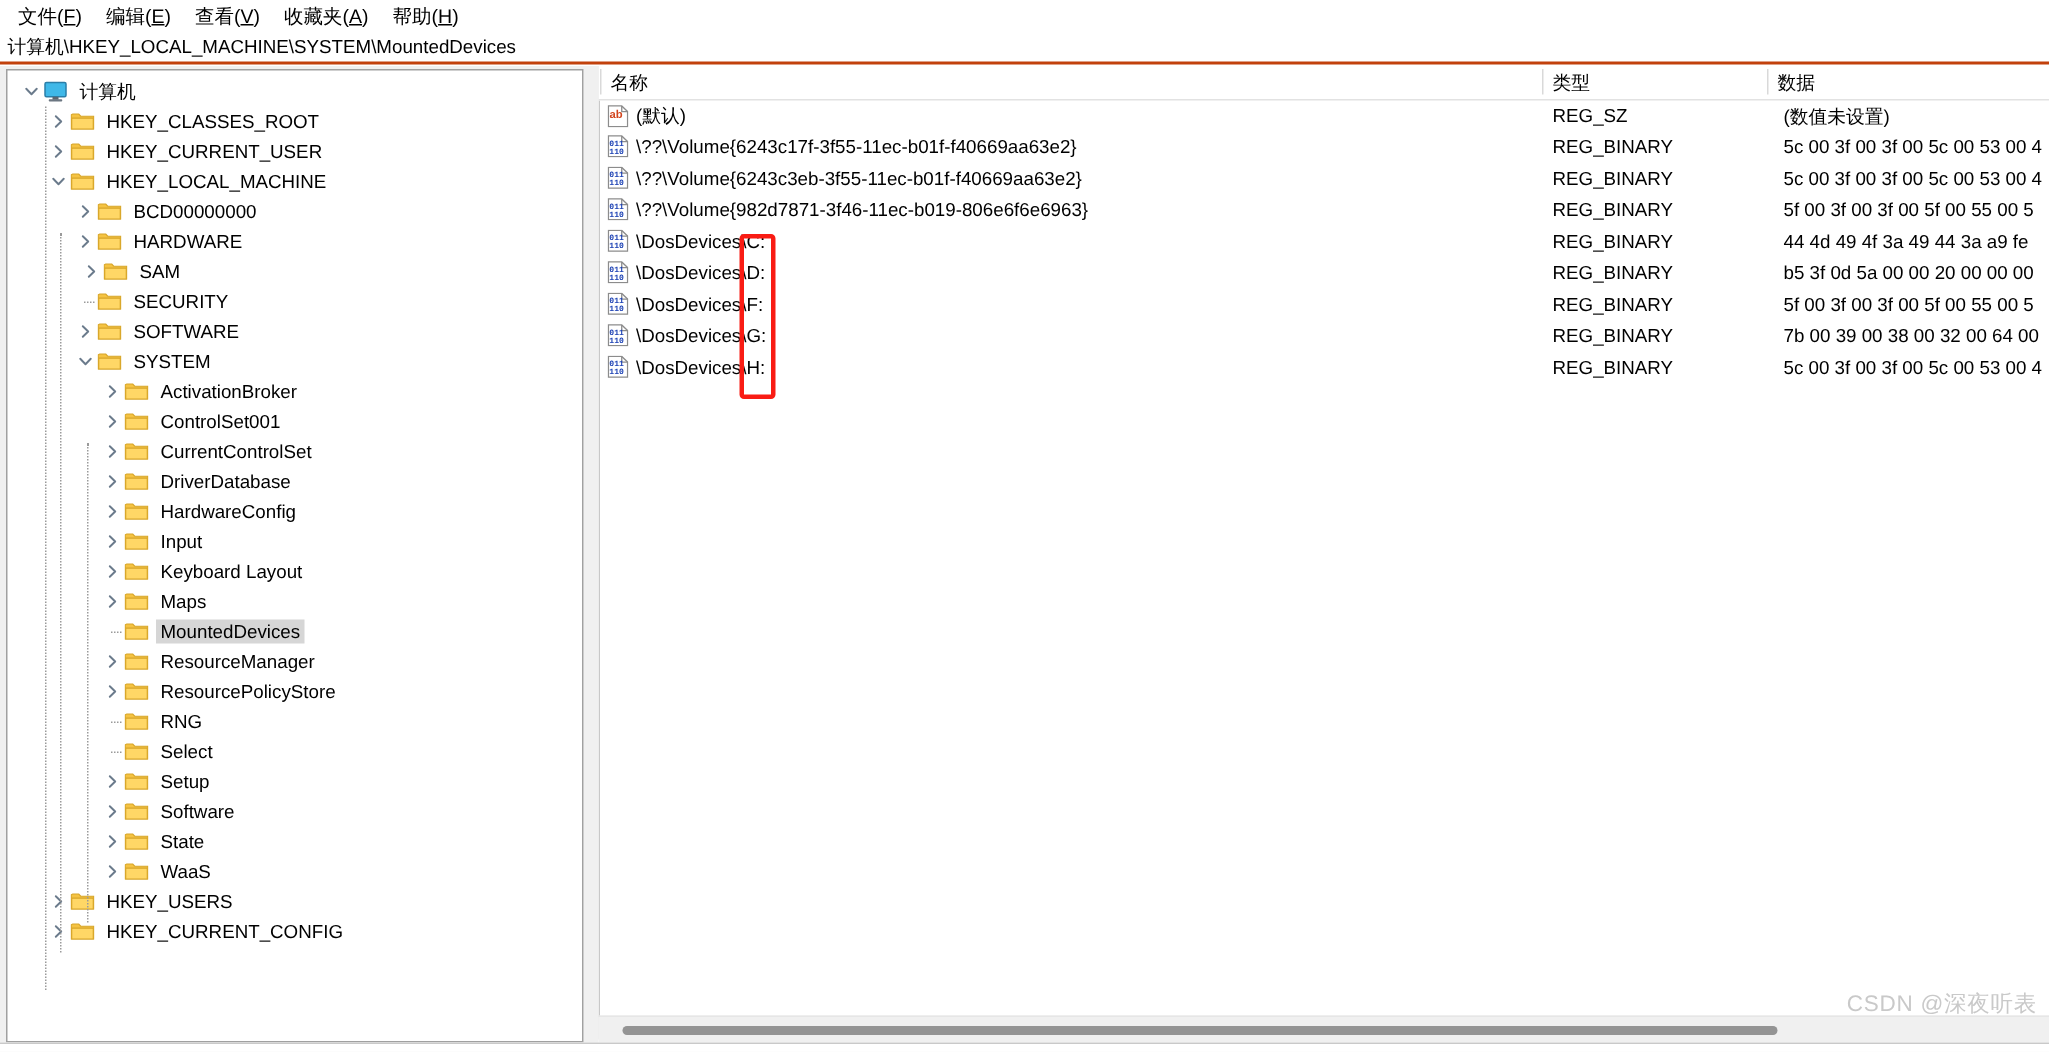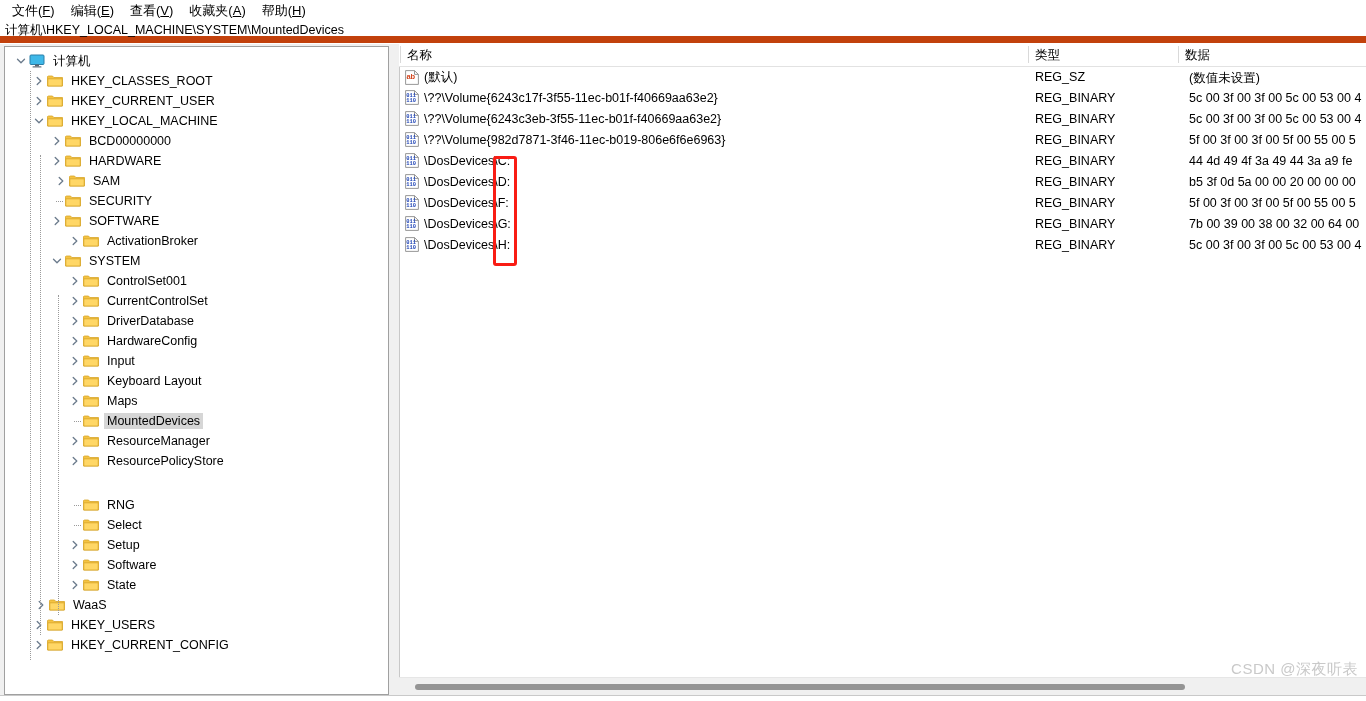--- a/index.html
+++ b/index.html
@@ -30,22 +30,22 @@
     white-space: nowrap;
     cursor: default;
   }
   .menu-item .acc { text-decoration: underline; }
 
   
   .addressbar {
     position: absolute; left: 0; top: 22px;
     width: 1366px; height: 21px;
     background: #ffffff;
-    border-bottom: 7px solid #c2410c;
-    display: flex; align-items: flex-start;
+    border-bottom: 2px solid #c2410c;
+    display: flex; align-items: center;
     box-sizing: border-box;
   }
   .addressbar .path {
     font-size: 12.5px; color: #000000;
     padding-left: 5px; white-space: nowrap;
   }
 
   
   .panes {
     position: absolute; left: 0; top: 44px;
@@ -339,50 +339,50 @@
             <span class="ico">
               <svg width="16" height="14" viewBox="0 0 16 14">
                 <path d="M0.5 2.5 L0.5 12 L15.5 12 L15.5 3.5 L6.8 3.5 L5.5 2.0 L1.5 2.0 Z" fill="#f5c342" stroke="#d8a62a" stroke-width="0.8"></path>
                 <path d="M0.8 4.8 L15.2 4.8 L15.2 12 L0.8 12 Z" fill="#ffd766" stroke="#d8a62a" stroke-width="0.8"></path>
               </svg>
             </span>
             <span class="label-wrap">
               <span class="lbl">SOFTWARE</span>
             </span>
           </div>
+          <div class="node" style="padding-left: 44px;">
+            <span class="twisty">
+              <svg width="10" height="10" viewBox="0 0 10 10">
+                <path d="M1.5 3.2 L5 6.8 L8.5 3.2" fill="none" stroke="#6b7b8c" stroke-width="1.3" stroke-linecap="round" stroke-linejoin="round"></path>
+              </svg>
+            </span>
+            <span class="ico">
+              <svg width="16" height="14" viewBox="0 0 16 14">
+                <path d="M0.5 2.5 L0.5 12 L15.5 12 L15.5 3.5 L6.8 3.5 L5.5 2.0 L1.5 2.0 Z" fill="#f5c342" stroke="#d8a62a" stroke-width="0.8"></path>
+                <path d="M0.8 4.8 L15.2 4.8 L15.2 12 L0.8 12 Z" fill="#ffd766" stroke="#d8a62a" stroke-width="0.8"></path>
+              </svg>
+            </span>
+            <span class="label-wrap">
+              <span class="lbl">SYSTEM</span>
+            </span>
+          </div>
           <div class="node" style="padding-left: 62px;">
             <span class="twisty">
               <svg width="10" height="10" viewBox="0 0 10 10">
                 <path d="M3.2 1.5 L6.8 5 L3.2 8.5" fill="none" stroke="#6b7b8c" stroke-width="1.3" stroke-linecap="round" stroke-linejoin="round"></path>
               </svg>
             </span>
             <span class="ico">
               <svg width="16" height="14" viewBox="0 0 16 14">
                 <path d="M0.5 2.5 L0.5 12 L15.5 12 L15.5 3.5 L6.8 3.5 L5.5 2.0 L1.5 2.0 Z" fill="#f5c342" stroke="#d8a62a" stroke-width="0.8"></path>
                 <path d="M0.8 4.8 L15.2 4.8 L15.2 12 L0.8 12 Z" fill="#ffd766" stroke="#d8a62a" stroke-width="0.8"></path>
               </svg>
             </span>
             <span class="label-wrap">
               <span class="lbl">ActivationBroker</span>
-            </span>
-          </div>
-          <div class="node" style="padding-left: 44px;">
-            <span class="twisty">
-              <svg width="10" height="10" viewBox="0 0 10 10">
-                <path d="M1.5 3.2 L5 6.8 L8.5 3.2" fill="none" stroke="#6b7b8c" stroke-width="1.3" stroke-linecap="round" stroke-linejoin="round"></path>
-              </svg>
-            </span>
-            <span class="ico">
-              <svg width="16" height="14" viewBox="0 0 16 14">
-                <path d="M0.5 2.5 L0.5 12 L15.5 12 L15.5 3.5 L6.8 3.5 L5.5 2.0 L1.5 2.0 Z" fill="#f5c342" stroke="#d8a62a" stroke-width="0.8"></path>
-                <path d="M0.8 4.8 L15.2 4.8 L15.2 12 L0.8 12 Z" fill="#ffd766" stroke="#d8a62a" stroke-width="0.8"></path>
-              </svg>
-            </span>
-            <span class="label-wrap">
-              <span class="lbl">SYSTEM</span>
             </span>
           </div>
           <div class="node" style="padding-left: 62px;">
             <span class="twisty">
               <svg width="10" height="10" viewBox="0 0 10 10">
                 <path d="M3.2 1.5 L6.8 5 L3.2 8.5" fill="none" stroke="#6b7b8c" stroke-width="1.3" stroke-linecap="round" stroke-linejoin="round"></path>
               </svg>
             </span>
             <span class="ico">
               <svg width="16" height="14" viewBox="0 0 16 14">
@@ -529,21 +529,21 @@
             <span class="ico">
               <svg width="16" height="14" viewBox="0 0 16 14">
                 <path d="M0.5 2.5 L0.5 12 L15.5 12 L15.5 3.5 L6.8 3.5 L5.5 2.0 L1.5 2.0 Z" fill="#f5c342" stroke="#d8a62a" stroke-width="0.8"></path>
                 <path d="M0.8 4.8 L15.2 4.8 L15.2 12 L0.8 12 Z" fill="#ffd766" stroke="#d8a62a" stroke-width="0.8"></path>
               </svg>
             </span>
             <span class="label-wrap">
               <span class="lbl">ResourcePolicyStore</span>
             </span>
           </div>
-          <div class="node" style="padding-left: 62px; margin-top: 24px;">
+          <div class="node" style="padding-left: 62px;">
             <span class="dashline">
               <i></i>
             </span>
             <span class="ico">
               <svg width="16" height="14" viewBox="0 0 16 14">
                 <path d="M0.5 2.5 L0.5 12 L15.5 12 L15.5 3.5 L6.8 3.5 L5.5 2.0 L1.5 2.0 Z" fill="#f5c342" stroke="#d8a62a" stroke-width="0.8"></path>
                 <path d="M0.8 4.8 L15.2 4.8 L15.2 12 L0.8 12 Z" fill="#ffd766" stroke="#d8a62a" stroke-width="0.8"></path>
               </svg>
             </span>
             <span class="label-wrap">
@@ -605,21 +605,21 @@
             <span class="ico">
               <svg width="16" height="14" viewBox="0 0 16 14">
                 <path d="M0.5 2.5 L0.5 12 L15.5 12 L15.5 3.5 L6.8 3.5 L5.5 2.0 L1.5 2.0 Z" fill="#f5c342" stroke="#d8a62a" stroke-width="0.8"></path>
                 <path d="M0.8 4.8 L15.2 4.8 L15.2 12 L0.8 12 Z" fill="#ffd766" stroke="#d8a62a" stroke-width="0.8"></path>
               </svg>
             </span>
             <span class="label-wrap">
               <span class="lbl">State</span>
             </span>
           </div>
-          <div class="node" style="padding-left: 28px;">
+          <div class="node" style="padding-left: 62px;">
             <span class="twisty">
               <svg width="10" height="10" viewBox="0 0 10 10">
                 <path d="M3.2 1.5 L6.8 5 L3.2 8.5" fill="none" stroke="#6b7b8c" stroke-width="1.3" stroke-linecap="round" stroke-linejoin="round"></path>
               </svg>
             </span>
             <span class="ico">
               <svg width="16" height="14" viewBox="0 0 16 14">
                 <path d="M0.5 2.5 L0.5 12 L15.5 12 L15.5 3.5 L6.8 3.5 L5.5 2.0 L1.5 2.0 Z" fill="#f5c342" stroke="#d8a62a" stroke-width="0.8"></path>
                 <path d="M0.8 4.8 L15.2 4.8 L15.2 12 L0.8 12 Z" fill="#ffd766" stroke="#d8a62a" stroke-width="0.8"></path>
               </svg>

